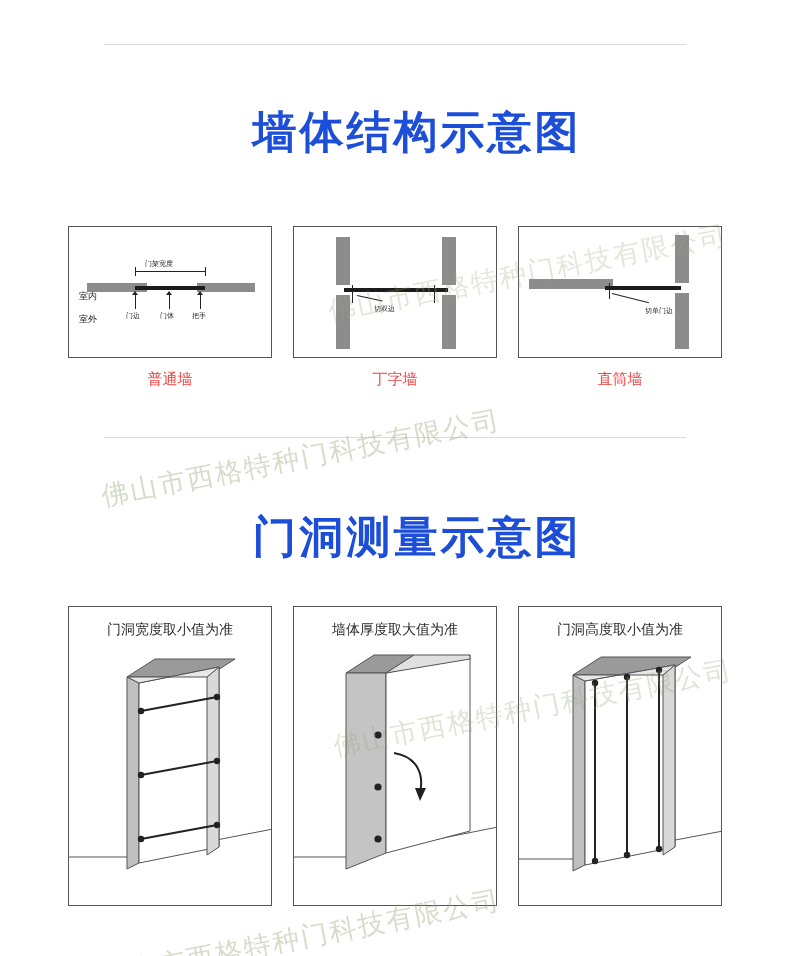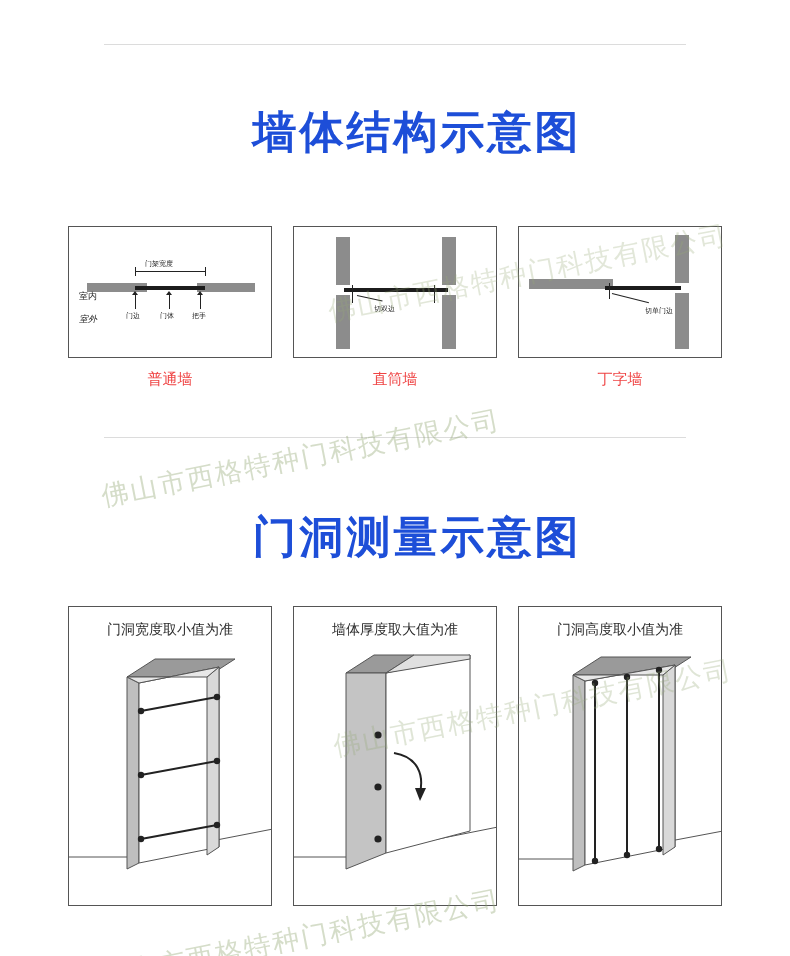--- a/index.html
+++ b/index.html
@@ -189,21 +189,21 @@
       <div class="wall" style="left:128px; top:56px; width:58px; height:9px;"></div>
 
       <div class="door-line" style="left:66px; top:59px; width:70px; height:4px;"></div>
 
       <div class="dim-line" style="left:66px; top:44px; width:70px;"></div>
       <div class="tick" style="left:66px; top:40px; height:9px;"></div>
       <div class="tick" style="left:136px; top:40px; height:9px;"></div>
       <div class="lbl" style="left:76px; top:33px;">门架宽度</div>
 
       <div class="lbl" style="left:10px; top:32px; font-size:9px;margin-top:33px;">室内</div>
-      <div class="lbl" style="left:10px; top:88px; font-size:9px;font-style:italic;">室外</div>
+      <div class="lbl" style="left:10px; top:88px; font-size:9px;">室外</div>
 
       <div class="tick" style="left:66px; top:66px; height:16px;"></div>
       <div class="tick" style="left:100px; top:66px; height:16px;"></div>
       <div class="tick" style="left:131px; top:66px; height:16px;"></div>
       <div class="arrow-up" style="left:63px; top:64px;"></div>
       <div class="arrow-up" style="left:97px; top:64px;"></div>
       <div class="arrow-up" style="left:128px; top:64px;"></div>
 
       <div class="lbl" style="left:57px; top:85px;">门边</div>
       <div class="lbl" style="left:91px; top:85px;">门体</div>
@@ -230,22 +230,22 @@
       <div class="door-line" style="left:86px; top:59px; width:76px; height:4px;"></div>
 
       <div class="tick" style="left:90px; top:56px; height:16px;"></div>
       <div class="leader" style="left:93px; top:66px; width:38px; transform:rotate(14deg);"></div>
       <div class="lbl" style="left:126px; top:80px;">切单门边</div>
     </div>
   </div>
 
   <div class="caption-row-1">
     <div>普通墙</div>
+    <div>丁字墙</div>
     <div>直筒墙</div>
-    <div>丁字墙</div>
   </div>
 
   <div class="rule rule-mid"></div>
 
   <div class="section-title title-2">门洞测量示意图</div>
 
   <div class="panel-row-2">
 
     <div class="panel2">
       <div class="hdr">门洞宽度取小值为准</div>

